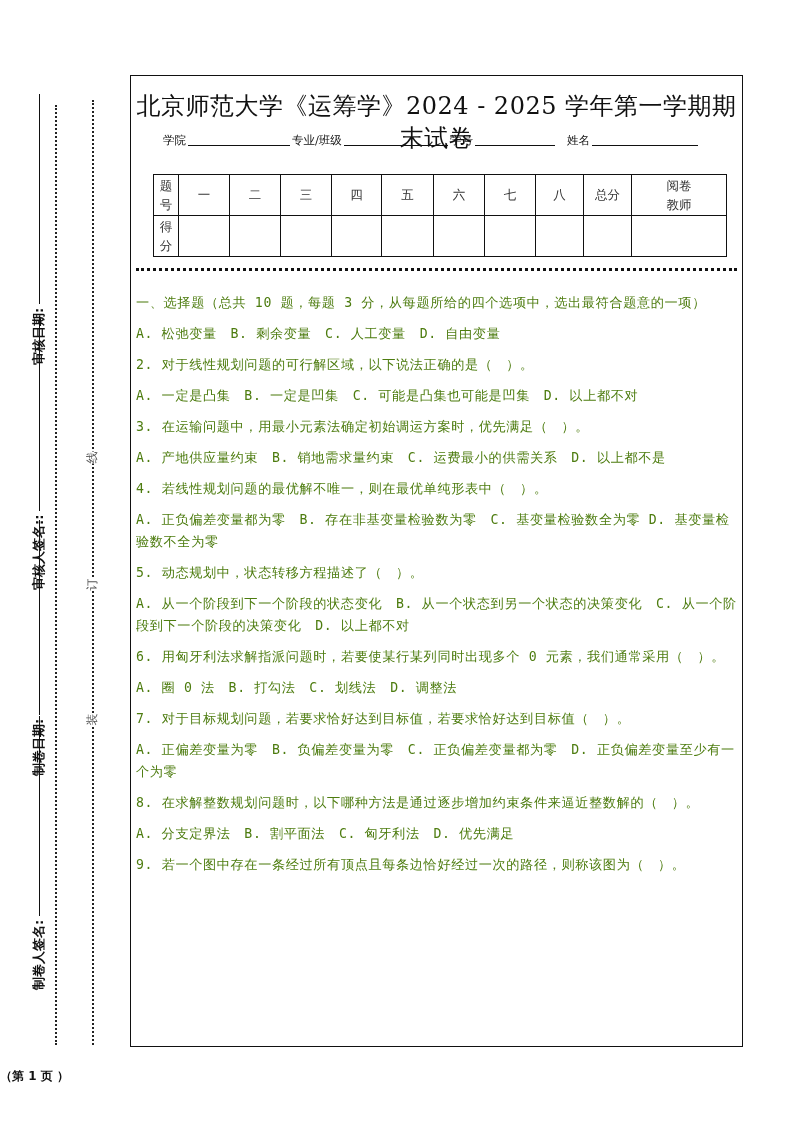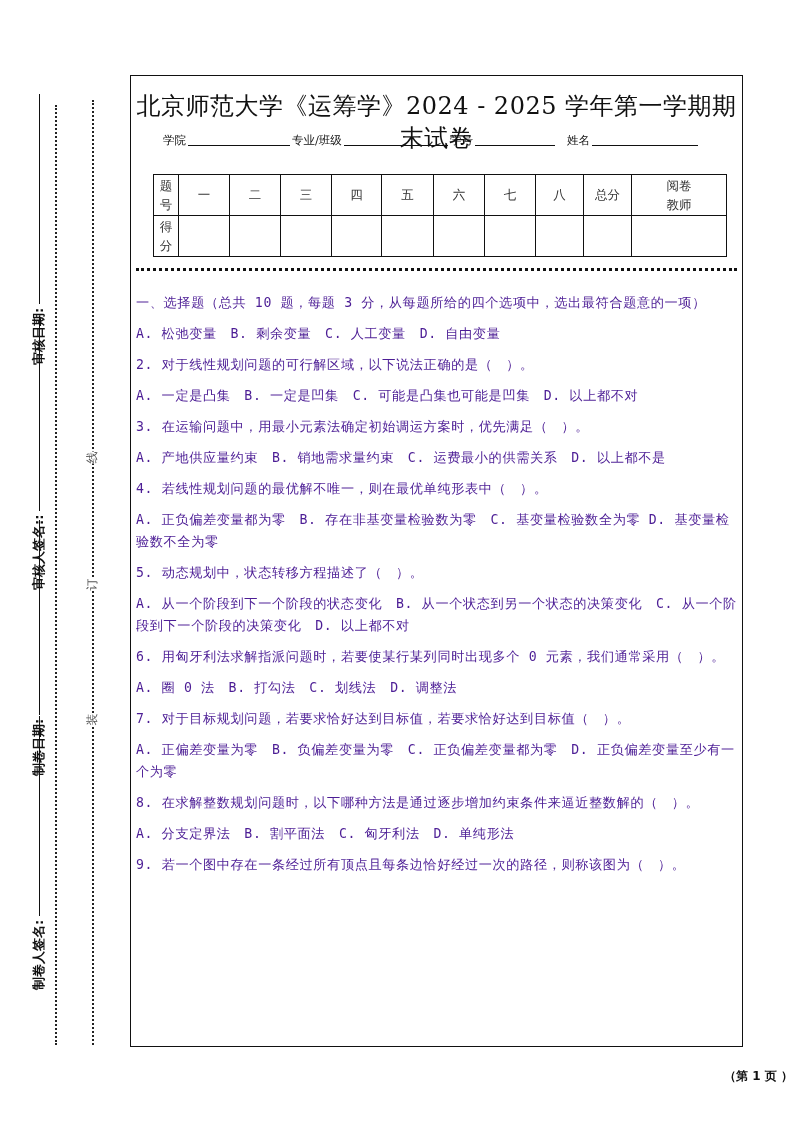--- a/index.html
+++ b/index.html
@@ -26,24 +26,24 @@
   .info-row .lbl { margin-right:2px; }
   .info-row .uline { display:inline-block; border-bottom:1px solid #111; height:12px; }
 
   table.score { position:absolute; left:22px; top:98px; border-collapse:collapse; font-size:12.5px; }
   table.score td { border:1px solid #111; text-align:center; height:40px; padding:0; color:#333; }
   table.score td.head { width:24px; line-height:19px; }
   .dot-sep { position:absolute; left:5px; right:5px; top:192px; border-top:3px dotted #111; }
 
   .content { position:absolute; left:5px; right:4px; top:216px;
              font-family:"DejaVu Sans Mono", "Liberation Mono", monospace; font-size:13.2px;
-             line-height:22px; letter-spacing:0.6px; color:#4c1d95; }
+             line-height:22px; letter-spacing:0.6px; color:#4d7c0f; }
   .content p { margin:0 0 9px 0; }
 
-  .footer { position:absolute; top:1068px; left:0; width:793px; text-align:right;
+  .footer { position:absolute; top:1068px; left:0; width:793px; text-align:left;
             font-size:12px; font-weight:bold; font-family:"DejaVu Sans", sans-serif; }
 </style>
 </head>
 <body>
 
 <div class="dotline dot-outer"></div>
 <div class="dotline dot-inner"></div>
 
 <div class="vlabel" style="left:30px; top:365px;">
   <span>审核日期:</span>
@@ -139,19 +139,19 @@
     <p><span>5.</span> <span>动态规划中，状态转移方程描述了（　）。</span></p>
     <p>A. 从一个阶段到下一个阶段的状态变化　B. 从一个状态到另一个状态的决策变化　C. 从一个阶段到下一个阶段的决策变化　D. 以上都不对</p>
 
     <p><span>6.</span> <span>用匈牙利法求解指派问题时，若要使某行某列同时出现多个 0 元素，我们通常采用（　）。</span></p>
     <p>A. 圈 0 法　B. 打勾法　C. 划线法　D. 调整法</p>
 
     <p><span>7.</span> <span>对于目标规划问题，若要求恰好达到目标值，若要求恰好达到目标值（　）。</span></p>
     <p>A. 正偏差变量为零　B. 负偏差变量为零　C. 正负偏差变量都为零　D. 正负偏差变量至少有一个为零</p>
 
     <p><span>8.</span> <span>在求解整数规划问题时，以下哪种方法是通过逐步增加约束条件来逼近整数解的（　）。</span></p>
-    <p>A. 分支定界法　B. 割平面法　C. 匈牙利法　D. 单纯形法</p>
+    <p>A. 分支定界法　B. 割平面法　C. 匈牙利法　D. 优先满足</p>
 
     <p><span>9.</span> <span>若一个图中存在一条经过所有顶点且每条边恰好经过一次的路径，则称该图为（　）。</span></p>
   </div>
 </div>
 
 <div class="footer">（第 1 页 ）</div>
 
 </body></html>

